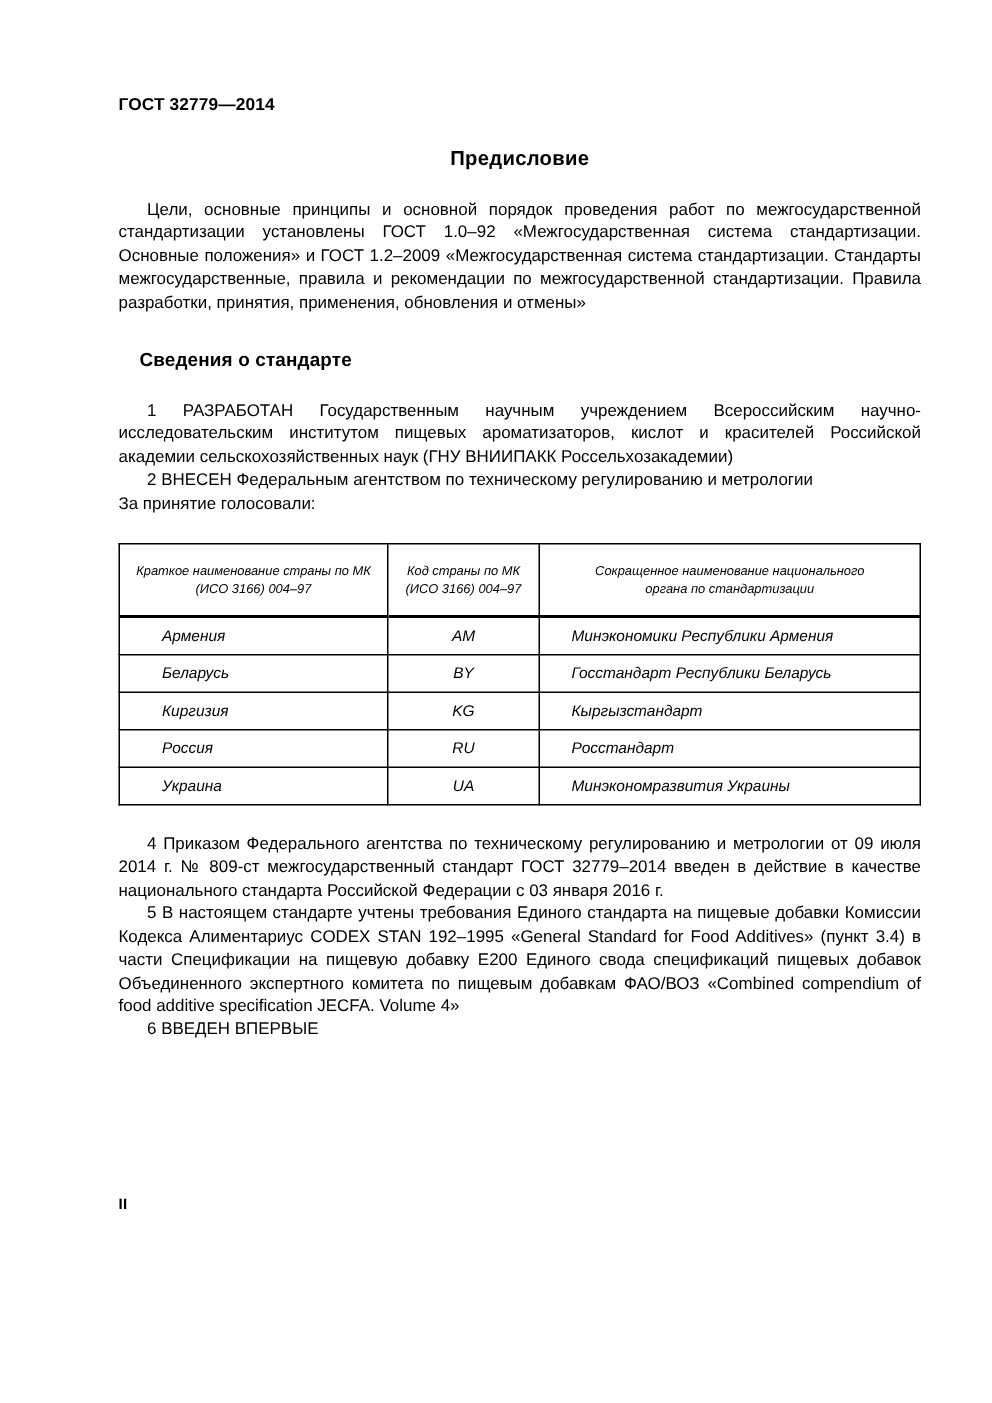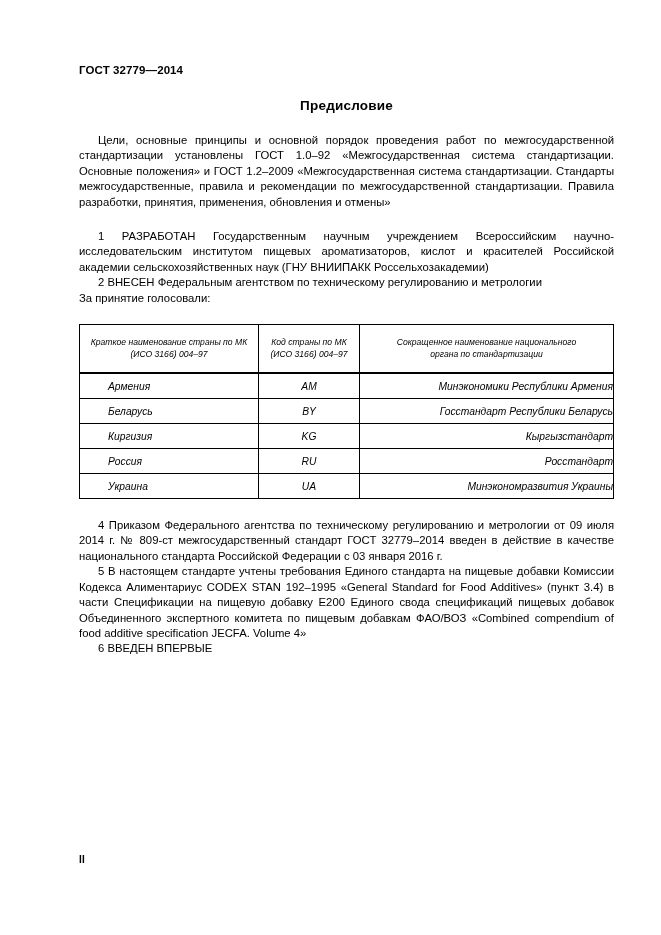--- a/index.html
+++ b/index.html
@@ -108,50 +108,51 @@
     padding: 0 0 0 0;
   }
   td.col-country {
     text-align: left;
     padding-left: 28px !important;
   }
   td.col-code {
     text-align: center;
   }
   td.col-body {
-    text-align: right;
+    text-align: left;
     padding-left: 21px !important;
   }
   col.c1 { width: 179px; }
   col.c2 { width: 101px; }
   col.c3 { width: 254px; }
 
   
   .folio {
     position: absolute;
     left: 79px;
-    top: 854px;
+    top: 798px;
     font-size: 10px;
     font-weight: bold;
     letter-spacing: 0.3px;
     line-height: 12px;
   }
 </style>
 </head>
 <body>
 
 <div class="page">
   <div class="content">
 
     <div class="doc-header">ГОСТ 32779—2014</div>
 
     <div class="doc-title">Предисловие</div>
 
     <p class="para first">Цели, основные принципы и основной порядок проведения работ по межгосударственной стандартизации установлены ГОСТ 1.0–92 «Межгосударственная система стандартизации. Основные положения» и ГОСТ 1.2–2009 «Межгосударственная система стандартизации. Стандарты межгосударственные, правила и рекомендации по межгосударственной стандартизации. Правила разработки, принятия, применения, обновления и отмены»</p>
 
+    <h2 class="subhead">Сведения о стандарте</h2>
 
     <p class="para first">1 РАЗРАБОТАН Государственным научным учреждением Всероссийским научно-исследовательским институтом пищевых ароматизаторов, кислот и красителей Российской академии сельскохозяйственных наук (ГНУ ВНИИПАКК Россельхозакадемии)</p>
 
     <p class="para">2 ВНЕСЕН Федеральным агентством по техническому регулированию и метрологии</p>
 
 
     <p class="para no-indent last-left">За принятие голосовали:</p>
 
     <div class="table-wrap">
       <table class="vote-table">

